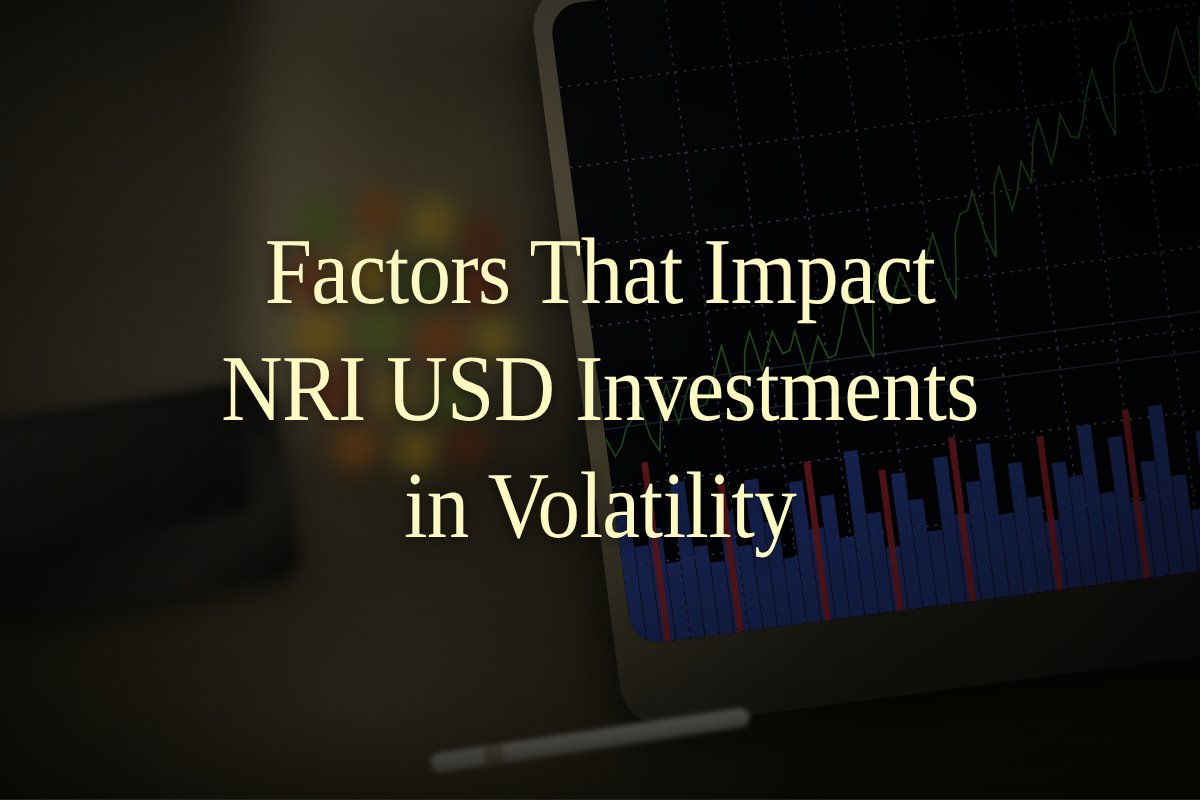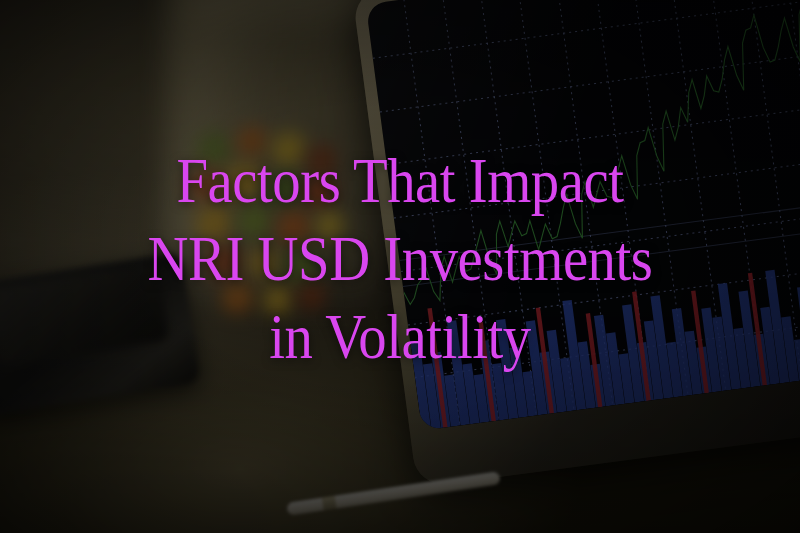--- a/index.html
+++ b/index.html
@@ -146,21 +146,21 @@
   }
   #overlay-warm{
     background:linear-gradient(180deg, rgba(20,16,4,.30) 0%, rgba(0,0,0,.10) 45%, rgba(10,8,2,.35) 100%);
     mix-blend-mode:multiply;
   }
 
   
   #title-block{
     position:absolute;left:0;right:0;top:143px;
     text-align:center;
-    color:#d946ef;
+    color:#fef9c3;
     text-shadow:0 2px 10px rgba(0,0,0,.55);
   }
   .title-line{
     display:block;
     font-size:63px;
     line-height:1.235;
     font-weight:400;
     letter-spacing:-0.5px;
     transform:scaleX(.9);
     white-space:nowrap;

